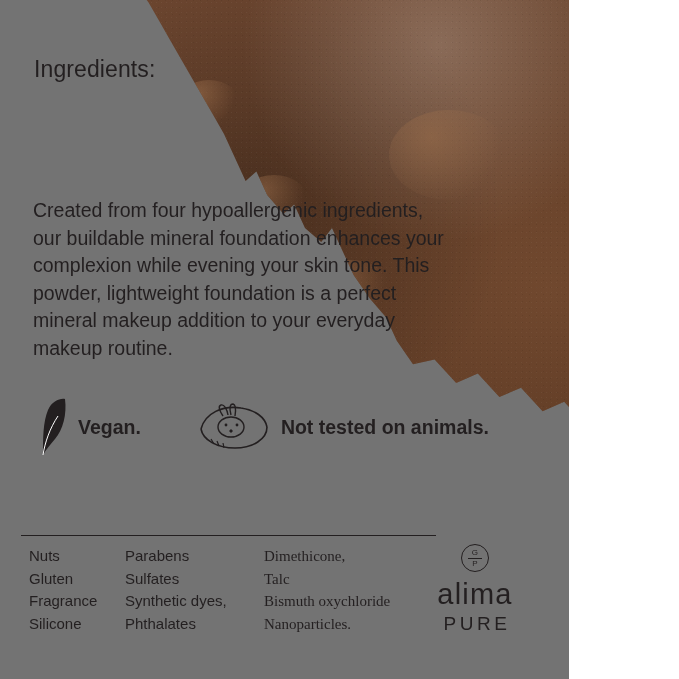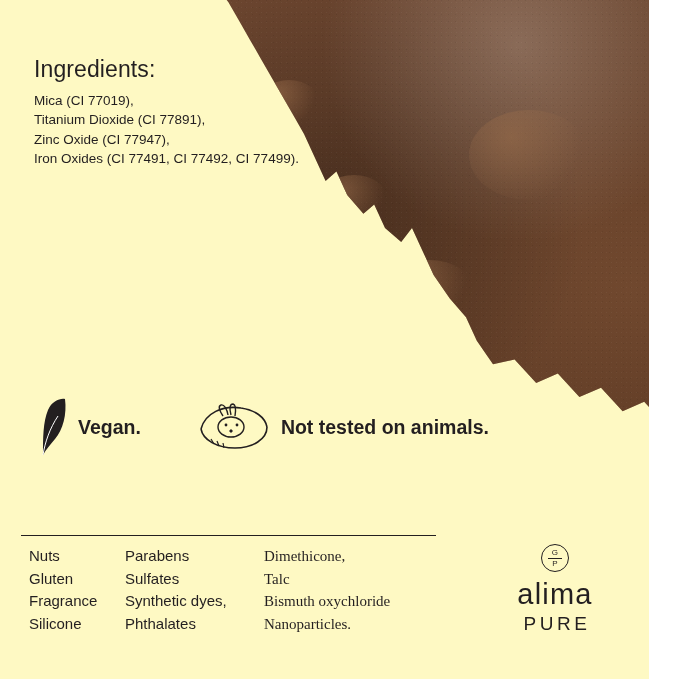--- a/index.html
+++ b/index.html
@@ -10,24 +10,24 @@
     width: 679px;
     height: 679px;
     background: #ffffff;
     font-family: "Liberation Sans", sans-serif;
     color: #231f20;
     overflow: hidden;
     position: relative;
   }
   #page {
     position: relative;
-    width: 649px;
+    width: 569px;
     height: 679px;
     overflow: hidden;
-    background: #fef9c3;
+    background: #737373;
   }
 
   
   .powder-wrap {
     position: absolute;
     top: 0;
     right: 0;
     width: 430px;
     height: 420px;
     overflow: hidden;
@@ -233,25 +233,22 @@
     <div class="powder">
       <div class="powder-grain"></div>
       <div class="powder-lump" style="left:150px; top:215px; width:70px; height:52px;"></div>
       <div class="powder-lump" style="left:215px; top:300px; width:90px; height:60px;"></div>
       <div class="powder-lump" style="left:300px; top:150px; width:120px; height:90px;"></div>
       <div class="powder-lump" style="left:90px; top:120px; width:60px; height:45px;"></div>
     </div>
   </div>
 
   <div class="ingredients-title">Ingredients:</div>
-  <div class="ingredients-list">Mica (CI 77019),
-Titanium Dioxide (CI 77891),
-Zinc Oxide (CI 77947),
-Iron Oxides (CI 77491, CI 77492, CI 77499).</div>
-
+
+  <div class="description">Created from four hypoallergenic ingredients, our buildable mineral foundation enhances your complexion while evening your skin tone. This powder, lightweight foundation is a perfect mineral makeup addition to your everyday makeup routine.</div>
 
   <div class="badges">
     <div class="badge">
       <span>
         <svg class="leaf-icon" viewBox="0 0 34 58" xmlns="http://www.w3.org/2000/svg">
           <path d="M9 57 C9 40 9 24 14 12 C18 3 26 0 31 1 C33 16 29 32 21 41 C17 46 12 51 9 57 Z" fill="#231f20"></path>
           <path d="M9 57 C11 44 16 30 24 18" stroke="#ffffff" stroke-width="1" fill="none"></path>
         </svg>
       </span>
       <span class="badge-label">Vegan.</span>

